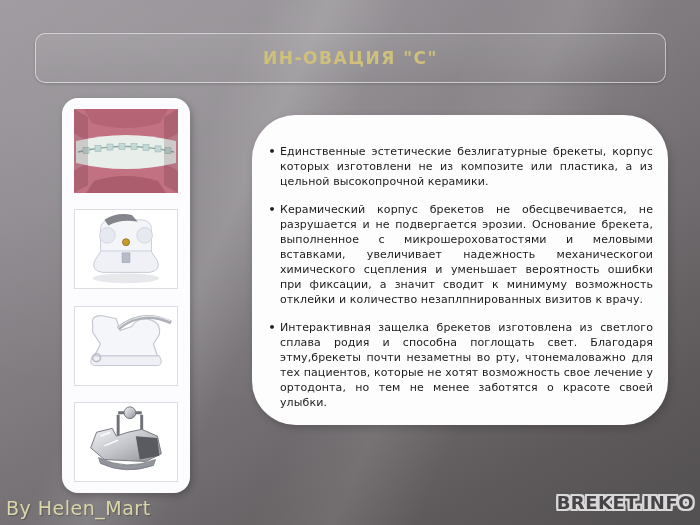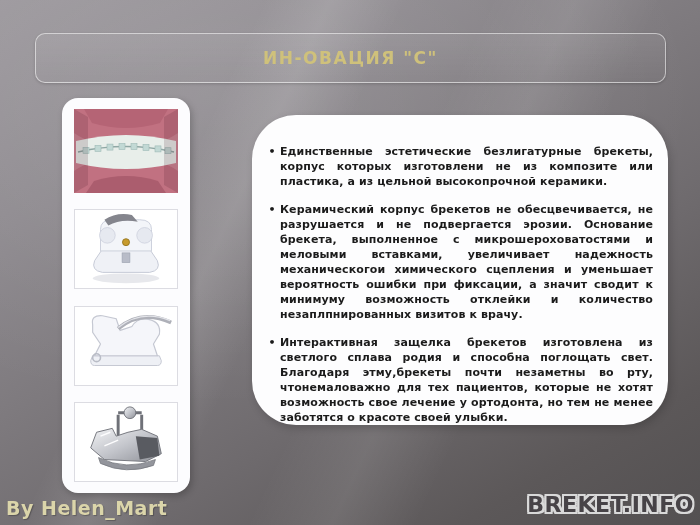--- a/index.html
+++ b/index.html
@@ -32,29 +32,29 @@
   .photo-2,.photo-3,.photo-4{height:80px;border:1px solid #dcdce2;box-sizing:border-box;}
   .text-panel{
     position:absolute;left:252px;top:115px;width:416px;height:310px;box-sizing:border-box;
     background:#fdfdfe;border-radius:44px;box-shadow:2px 3px 8px rgba(0,0,0,0.18);
     padding:29px 15px 0 12px;
   }
   .bullets{list-style:none;margin:0;padding:0;}
   .bullet{display:flex;margin-bottom:13px;}
   .dot{flex:0 0 16px;width:16px;text-align:center;font-size:11px;line-height:15px;font-weight:bold;color:#1b1b1b;}
   .bullet-text{
-    margin:0;flex:1;font-size:11px;line-height:15px;font-weight:bold;color:#1b1b1b;
+    margin:0;flex:1;font-size:11px;line-height:15px;font-weight:normal;color:#1b1b1b;
     text-align:justify;text-align-last:left;letter-spacing:0.1px;
   }
   .credit{
-    position:absolute;left:6px;top:497px;font-size:19px;font-weight:bold;
+    position:absolute;left:6px;top:497px;font-size:19px;font-weight:normal;
     color:#dbd5aa;letter-spacing:0.5px;text-shadow:1px 1px 1px rgba(0,0,0,0.25);
   }
   .watermark{
-    position:absolute;right:6px;top:492px;font-size:22px;font-weight:bold;
+    position:absolute;right:6px;top:492px;font-size:18px;font-weight:bold;
     color:#474347;letter-spacing:0.5px;
     text-shadow:
       -2px -2px 0 #d9d9d9, 2px -2px 0 #d9d9d9, -2px 2px 0 #d9d9d9, 2px 2px 0 #d9d9d9,
       -2px 0 0 #d9d9d9, 2px 0 0 #d9d9d9, 0 -2px 0 #d9d9d9, 0 2px 0 #d9d9d9;
   }
 </style>
 </head>
 <body>
 
 <div class="slide">

